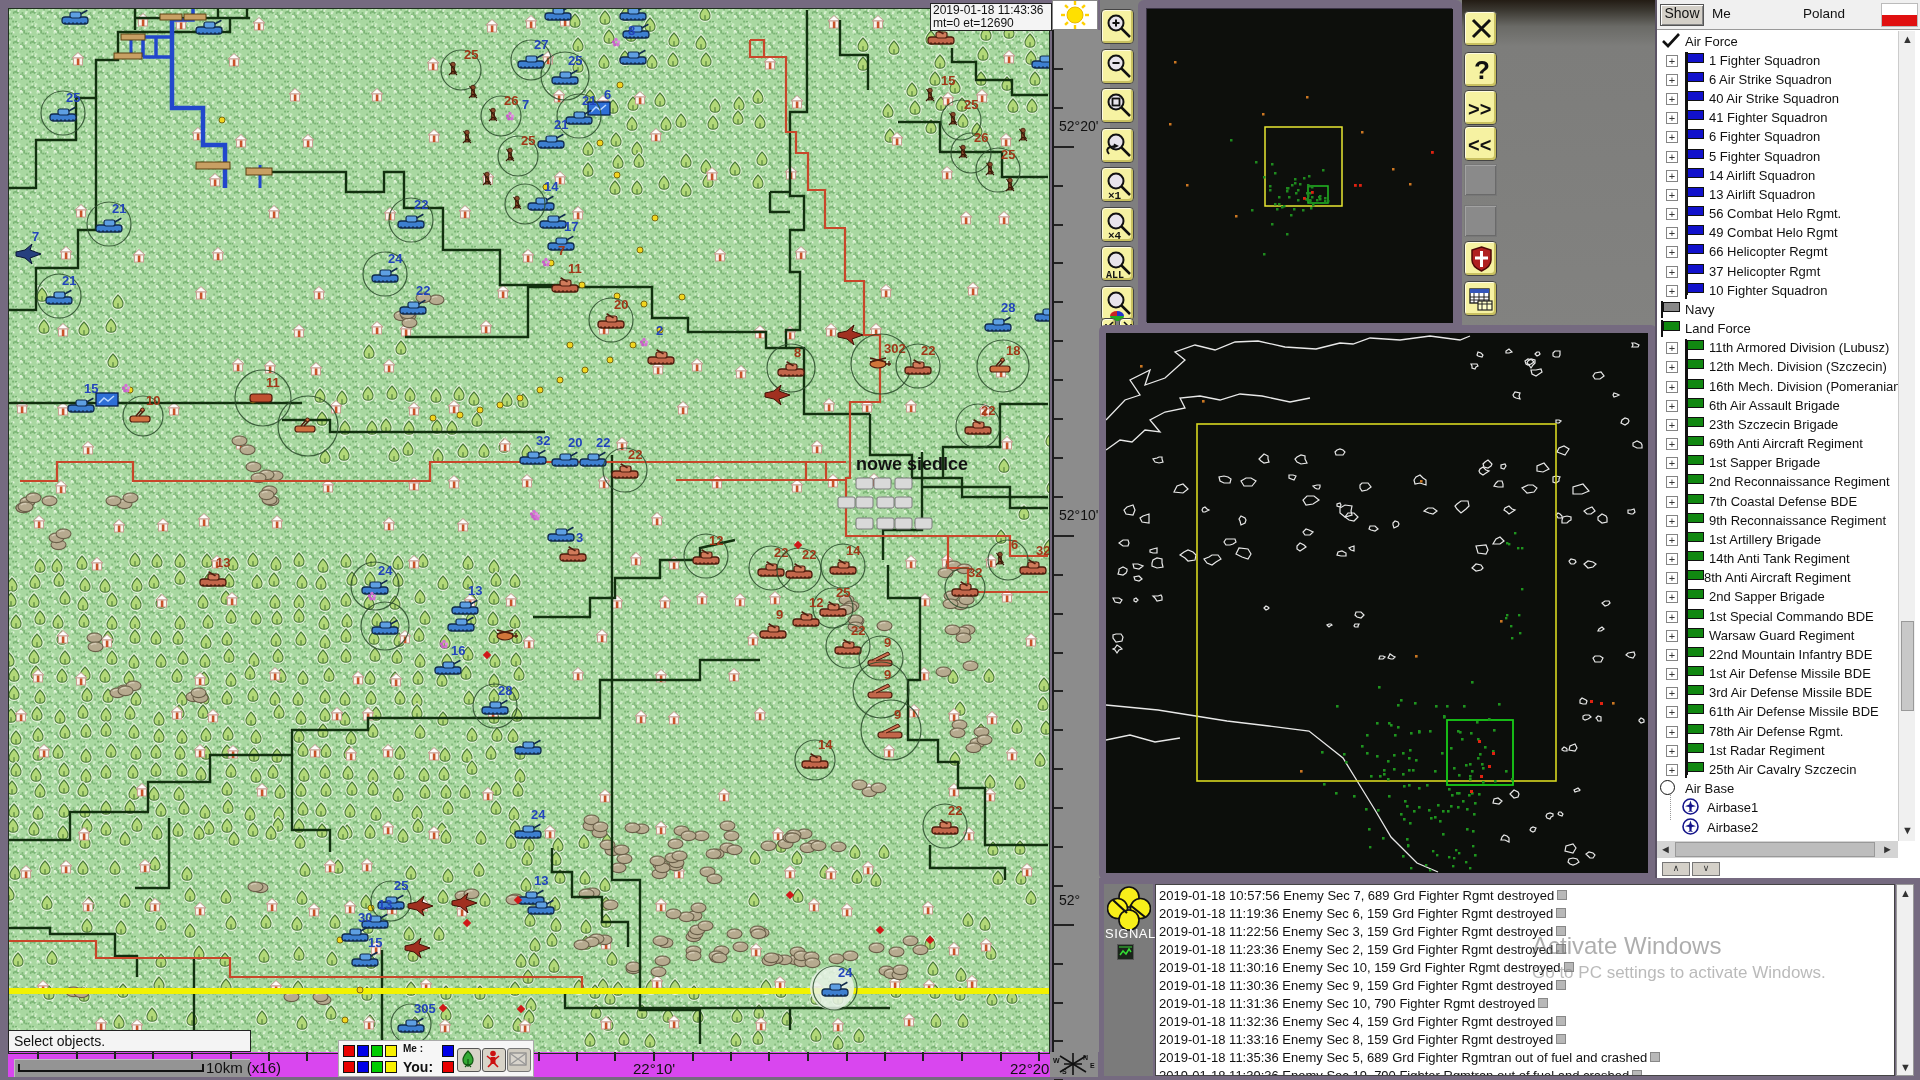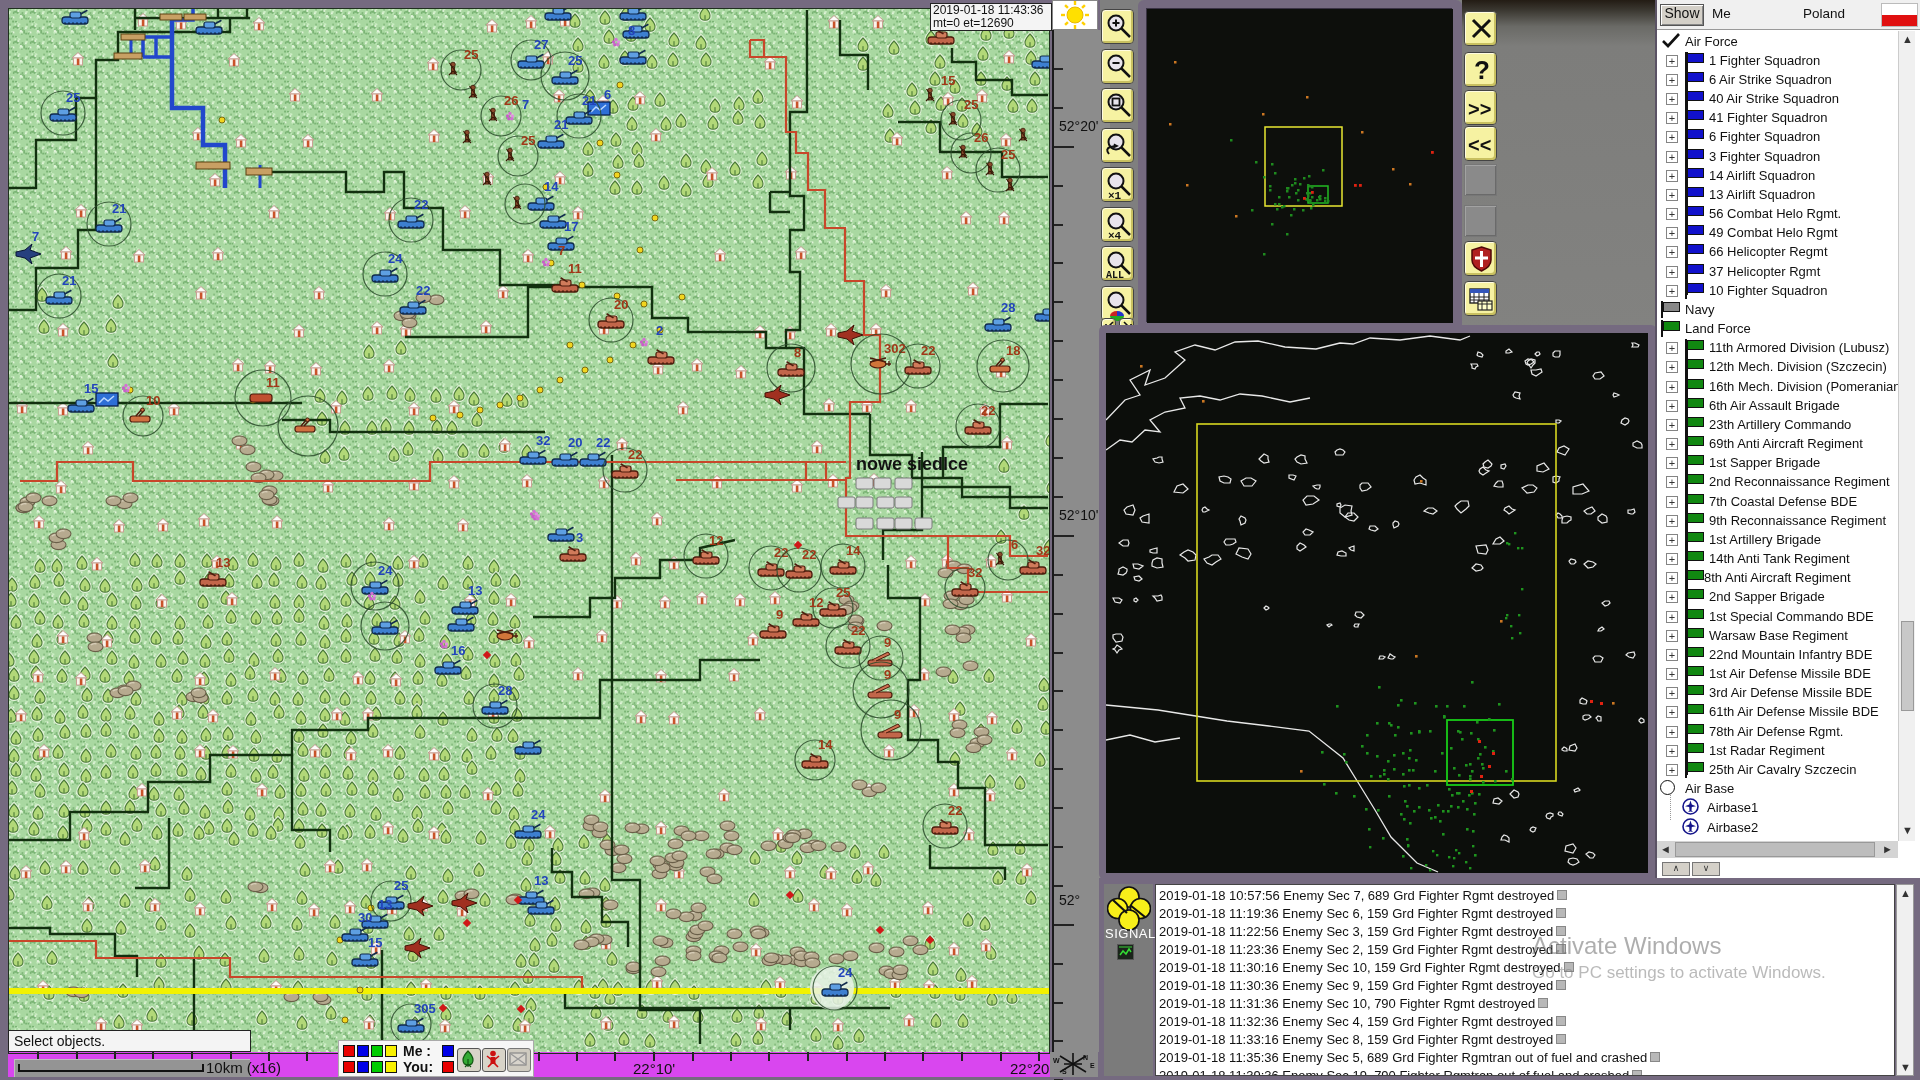--- a/index.html
+++ b/index.html
@@ -1478,21 +1478,21 @@
 <div id="statusbox">Select objects.</div>
 <div id="legend">
   <div class="lsq" style="left:4px;top:4px;background:#e80000"></div>
   <div class="lsq" style="left:18px;top:4px;background:#0000e8"></div>
   <div class="lsq" style="left:32px;top:4px;background:#00cc00"></div>
   <div class="lsq" style="left:46px;top:4px;background:#f8f000"></div>
   <div class="lsq" style="left:4px;top:20px;background:#e80000"></div>
   <div class="lsq" style="left:18px;top:20px;background:#0000e8"></div>
   <div class="lsq" style="left:32px;top:20px;background:#00cc00"></div>
   <div class="lsq" style="left:46px;top:20px;background:#f8f000"></div>
-  <div style="position:absolute;left:64px;top:2px;font-size:14px;font-weight:bold;color:#111">Me :</div>
+  <div style="position:absolute;left:64px;top:2px;font-size:10px;font-weight:bold;color:#111">Me :</div>
   <div style="position:absolute;left:64px;top:18px;font-size:14px;font-weight:bold;color:#111">You:</div>
   <div class="lsq" style="left:103px;top:4px;background:#0000e8"></div>
   <div class="lsq" style="left:103px;top:20px;background:#e80000"></div>
   <div style="position:absolute;left:118px;top:7px;width:24px;height:24px;background:#d8d4c8;border:1px solid #555;border-radius:3px"><svg width="20" height="20" viewBox="0 0 20 20">
         <path d="M10 2 C13 5 15 8 15 11 C15 14 13 16 10 16 C7 16 5 14 5 11 C5 8 7 5 10 2 Z" fill="#33aa33" stroke="#115511" stroke-width="1.2"></path>
         <path d="M10 10 V18 M7 18 L10 15 L13 18" stroke="#115511" stroke-width="1.2" fill="none"></path>
       </svg></div>
   <div style="position:absolute;left:143px;top:7px;width:24px;height:24px;background:#d8d4c8;border:1px solid #555;border-radius:3px"><svg width="20" height="20" viewBox="0 0 20 20">
         <circle cx="10" cy="4.5" r="2.8" fill="#cc1111"></circle>
         <rect x="7.5" y="8" width="5" height="7" fill="#cc1111"></rect>
@@ -2076,21 +2076,21 @@
         <span class="cloth" style="background:#1111cc"></span>
       </span>
       <span class="tlbl" style="left:52px">6 Fighter Squadron</span>
     </div>
     <div class="trow" style="top:146.5px">
       <span class="plusbox">+</span>
       <span class="uflag">
         <span class="pole"></span>
         <span class="cloth" style="background:#1111cc"></span>
       </span>
-      <span class="tlbl" style="left:52px">3 Fighter Squadron</span>
+      <span class="tlbl" style="left:52px">5 Fighter Squadron</span>
     </div>
     <div class="trow" style="top:165.7px">
       <span class="plusbox">+</span>
       <span class="uflag">
         <span class="pole"></span>
         <span class="cloth" style="background:#1111cc"></span>
       </span>
       <span class="tlbl" style="left:52px">14 Airlift Squadron</span>
     </div>
     <div class="trow" style="top:184.9px">
@@ -2186,21 +2186,21 @@
         <span class="cloth" style="background:#118811"></span>
       </span>
       <span class="tlbl" style="left:52px">6th Air Assault Brigade</span>
     </div>
     <div class="trow" style="top:414.9px">
       <span class="plusbox">+</span>
       <span class="uflag">
         <span class="pole"></span>
         <span class="cloth" style="background:#118811"></span>
       </span>
-      <span class="tlbl" style="left:52px">23th Artillery Commando</span>
+      <span class="tlbl" style="left:52px">23th Szczecin Brigade</span>
     </div>
     <div class="trow" style="top:434.1px">
       <span class="plusbox">+</span>
       <span class="uflag">
         <span class="pole"></span>
         <span class="cloth" style="background:#118811"></span>
       </span>
       <span class="tlbl" style="left:52px">69th Anti Aircraft Regiment</span>
     </div>
     <div class="trow" style="top:453.2px">
@@ -2274,21 +2274,21 @@
         <span class="cloth" style="background:#118811"></span>
       </span>
       <span class="tlbl" style="left:52px">1st Special Commando BDE</span>
     </div>
     <div class="trow" style="top:625.8px">
       <span class="plusbox">+</span>
       <span class="uflag">
         <span class="pole"></span>
         <span class="cloth" style="background:#118811"></span>
       </span>
-      <span class="tlbl" style="left:52px">Warsaw Base Regiment</span>
+      <span class="tlbl" style="left:52px">Warsaw Guard Regiment</span>
     </div>
     <div class="trow" style="top:644.9px">
       <span class="plusbox">+</span>
       <span class="uflag">
         <span class="pole"></span>
         <span class="cloth" style="background:#118811"></span>
       </span>
       <span class="tlbl" style="left:52px">22nd Mountain Infantry BDE</span>
     </div>
     <div class="trow" style="top:664.1px">

